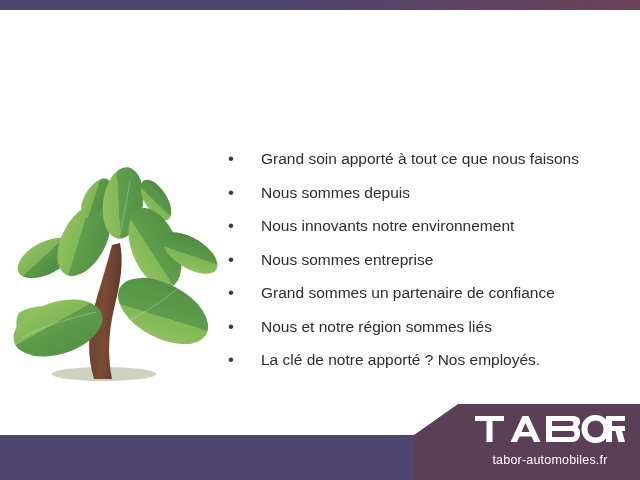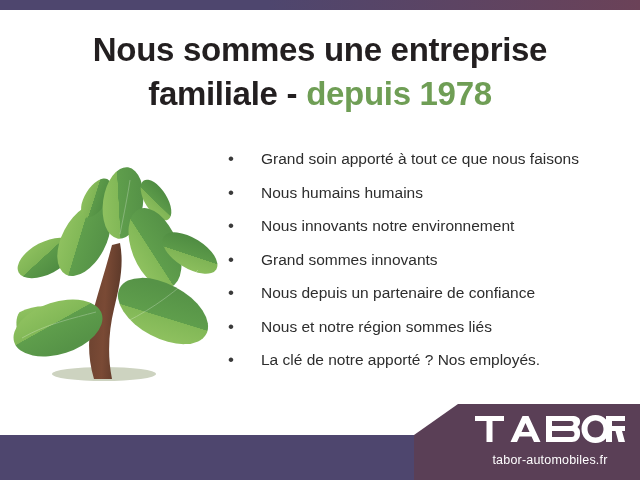--- a/index.html
+++ b/index.html
@@ -134,26 +134,20 @@
     line-height: 15px;
   }
 </style>
 </head>
 <body>
 
 <div id="slide">
 
   <div id="top-bar"></div>
 
-  <div id="headline">
-    <div>Nous sommes une entreprise</div>
-    <div>
-      <span>familiale -</span><span class="nbsp-gap"></span><span class="accent">depuis 1978</span>
-    </div>
-  </div>
 
   <div id="tree-art">
     <svg viewBox="0 0 215 245" xmlns="http://www.w3.org/2000/svg" aria-hidden="true">
       <defs>
         <linearGradient id="leafA" x1="0" y1="0" x2="0.35" y2="1">
           <stop offset="0%" stop-color="#93c462"></stop>
           <stop offset="50%" stop-color="#82b857"></stop>
           <stop offset="50.5%" stop-color="#5f9e4c"></stop>
           <stop offset="100%" stop-color="#569347"></stop>
         </linearGradient>
@@ -207,33 +201,33 @@
     </svg>
   </div>
 
   <div id="bullets">
     <div class="bullet-row">
       <span class="bullet-dot">•</span>
       <span class="bullet-text">Grand soin apporté à tout ce que nous faisons</span>
     </div>
     <div class="bullet-row">
       <span class="bullet-dot">•</span>
-      <span class="bullet-text">Nous humains humains</span>
+      <span class="bullet-text">Nous sommes depuis</span>
     </div>
     <div class="bullet-row">
       <span class="bullet-dot">•</span>
       <span class="bullet-text">Nous innovants notre environnement</span>
     </div>
     <div class="bullet-row">
       <span class="bullet-dot">•</span>
-      <span class="bullet-text">Grand sommes innovants</span>
-    </div>
-    <div class="bullet-row">
-      <span class="bullet-dot">•</span>
-      <span class="bullet-text">Nous depuis un partenaire de confiance</span>
+      <span class="bullet-text">Nous sommes entreprise</span>
+    </div>
+    <div class="bullet-row">
+      <span class="bullet-dot">•</span>
+      <span class="bullet-text">Grand sommes un partenaire de confiance</span>
     </div>
     <div class="bullet-row">
       <span class="bullet-dot">•</span>
       <span class="bullet-text">Nous et notre région sommes liés</span>
     </div>
     <div class="bullet-row">
       <span class="bullet-dot">•</span>
       <span class="bullet-text">La clé de notre apporté ? Nos employés.</span>
     </div>
   </div>

